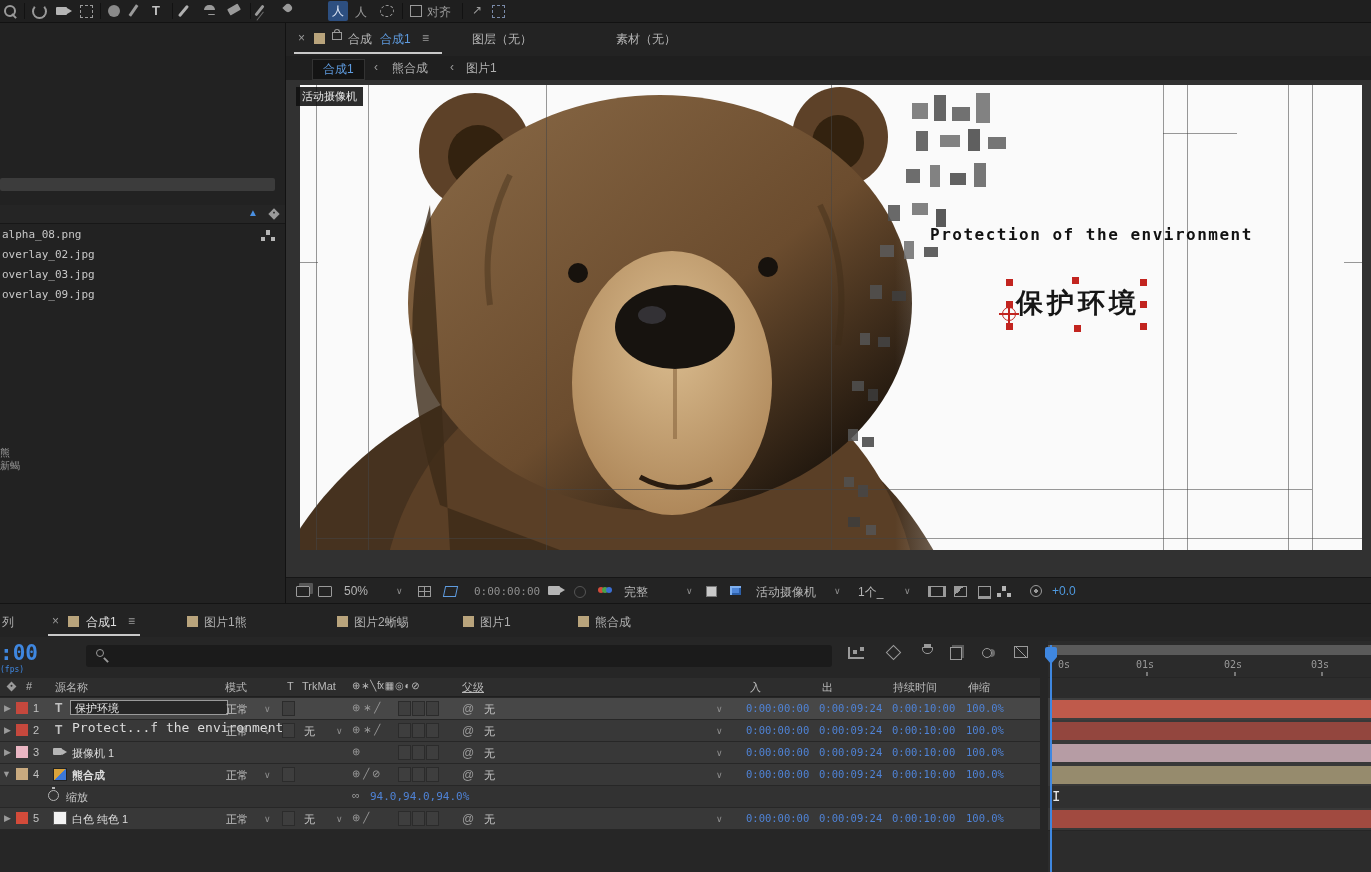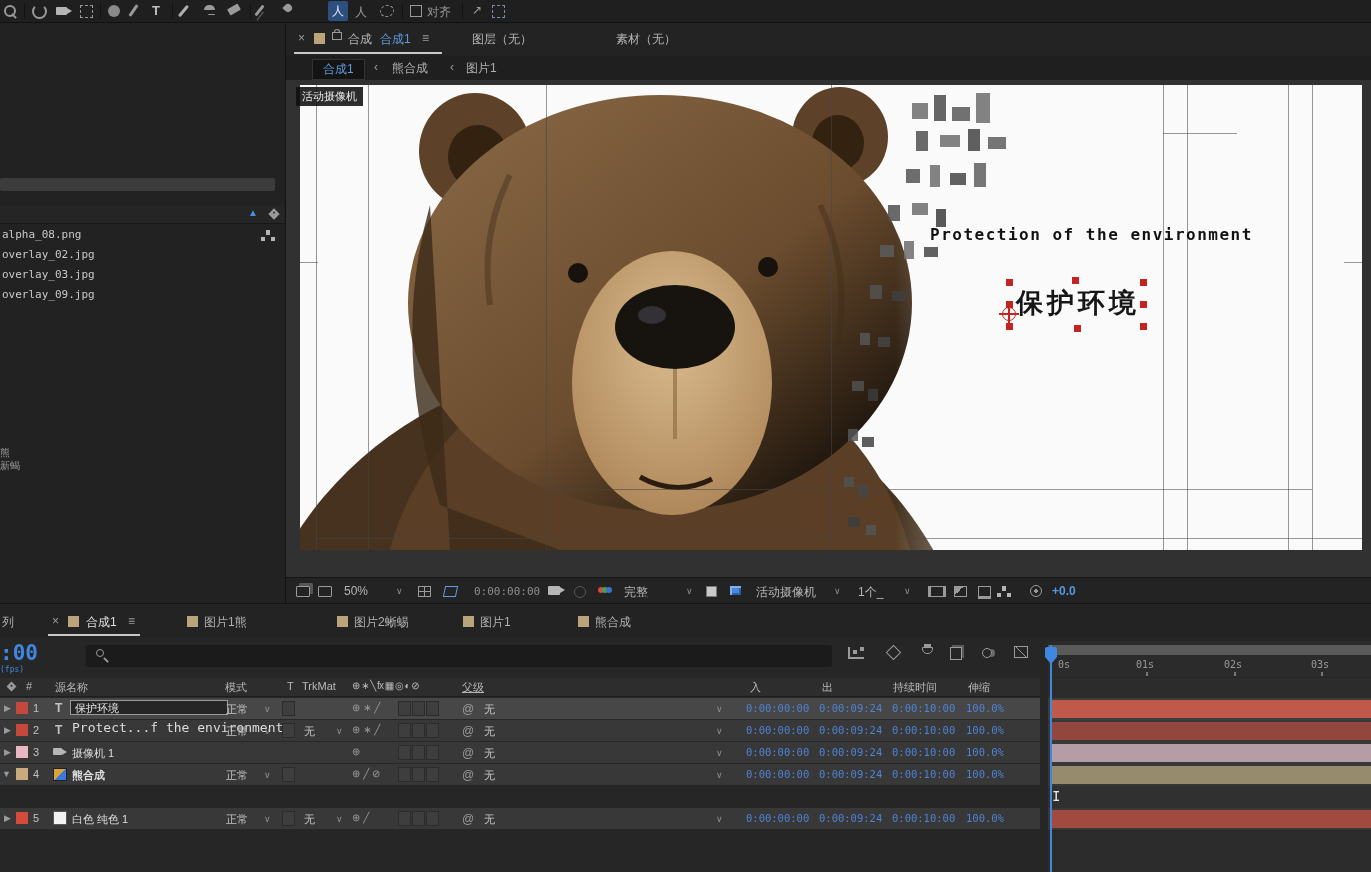--- a/index.html
+++ b/index.html
@@ -269,21 +269,21 @@
   <span class="a caret" style="left:548px;top:8px;">∨</span>
   <span class="a" style="left:572px;top:6px;color:#b5b5b5;">1个_</span>
   <span class="a caret" style="left:618px;top:8px;">∨</span>
   <span class="icon" style="left:642px;top:8px;width:12px;height:9px;border:1px solid #9a9a9a;border-left-width:3px;border-right-width:3px;"></span>
   <span class="icon" style="left:668px;top:8px;width:11px;height:9px;border:1px solid #9a9a9a;background:linear-gradient(135deg,#9a9a9a 40%,#0000 40%);"></span>
   <span class="icon" style="left:692px;top:8px;width:11px;height:9px;border:1px solid #9a9a9a;border-bottom-width:3px;"></span>
   <span class="icon" style="left:716px;top:8px;">
       <span class="sitemap" style="display:block;margin-top:1px;"></span>
     </span>
   <span class="icon" style="left:744px;top:7px;width:10px;height:10px;border:1.5px solid #9a9a9a;border-radius:50%;background:radial-gradient(circle at 50% 50%,#9a9a9a 2px,#0000 2px);"></span>
-  <span class="a" style="left:766px;top:6px;color:#4f9ae0;font-weight:bold;">+0.0</span>
+  <span class="a" style="left:766px;top:6px;color:#4f9ae0;">+0.0</span>
 </div>
 
 <div class="a" style="left:0;top:603px;width:1371px;height:34px;background:#232323;border-top:1px solid #141414;">
   <span class="a" style="left:2px;top:10px;color:#b0b0b0;">列</span>
   <span class="a dim" style="left:52px;top:10px;">×</span>
   <span class="a tansq" style="left:68px;top:12px;"></span>
   <span class="a" style="left:86px;top:10px;color:#e0e0e0;">合成1</span>
   <span class="a dim" style="left:128px;top:10px;">≡</span>
   <div class="a" style="left:48px;top:30px;width:92px;height:2px;background:#c8c8c8;"></div>
   <span class="a tansq" style="left:187px;top:12px;"></span>
@@ -434,20 +434,28 @@
       <span class="swbox" style="left:426px;top:3px;"></span>
     <span class="a dim" style="left:462px;top:4px;">@</span>
     <span class="a" style="left:484px;top:4px;font-size:11px;">无</span>
     <span class="a caret" style="left:716px;top:6px;">∨</span>
     <span class="cell-time" style="left:746px;">0:00:00:00</span>
     <span class="cell-time" style="left:819px;">0:00:09:24</span>
     <span class="cell-time" style="left:892px;">0:00:10:00</span>
     <span class="cell-time" style="left:966px;">100.0%</span>
   </div>
 
+  <div class="tlrow" style="top:149px;background:#323232;">
+    <span class="a" style="left:48px;top:4px;">
+        <span class="clock" style="display:block;border-color:#b5b5b5;"></span>
+      </span>
+    <span class="a" style="left:66px;top:4px;color:#c8c8c8;font-size:11px;">缩放</span>
+    <span class="a dim" style="left:352px;top:3px;font-size:11px;">∞</span>
+    <span class="a blue" style="left:370px;top:4px;font-size:11px;font-family:'DejaVu Sans Mono',monospace;">94.0,94.0,94.0%</span>
+  </div>
 
   <div class="tlrow" style="top:171px;">
     <span class="a dim" style="left:4px;top:5px;font-size:9px;">▶</span>
     <span class="a" style="left: 16px; top: 4px; width: 12px; height: 12px; background-color: rgb(211, 75, 58);"></span>
     <span class="a" style="left:33px;top:4px;font-size:11px;">5</span>
     <span class="a" style="left:53px;top:3px;width:12px;height:12px;background:#f2f2f2;border:1px solid #555;"></span>
     <span class="a" style="left:72px;top:4px;color:#dcdcdc;font-size:11px;">白色 纯色 1</span>
     <span class="a" style="left:226px;top:4px;font-size:11px;">正常</span>
     <span class="a caret" style="left:264px;top:6px;">∨</span>
     <span class="swbox" style="left:282px;top:3px;"></span>

